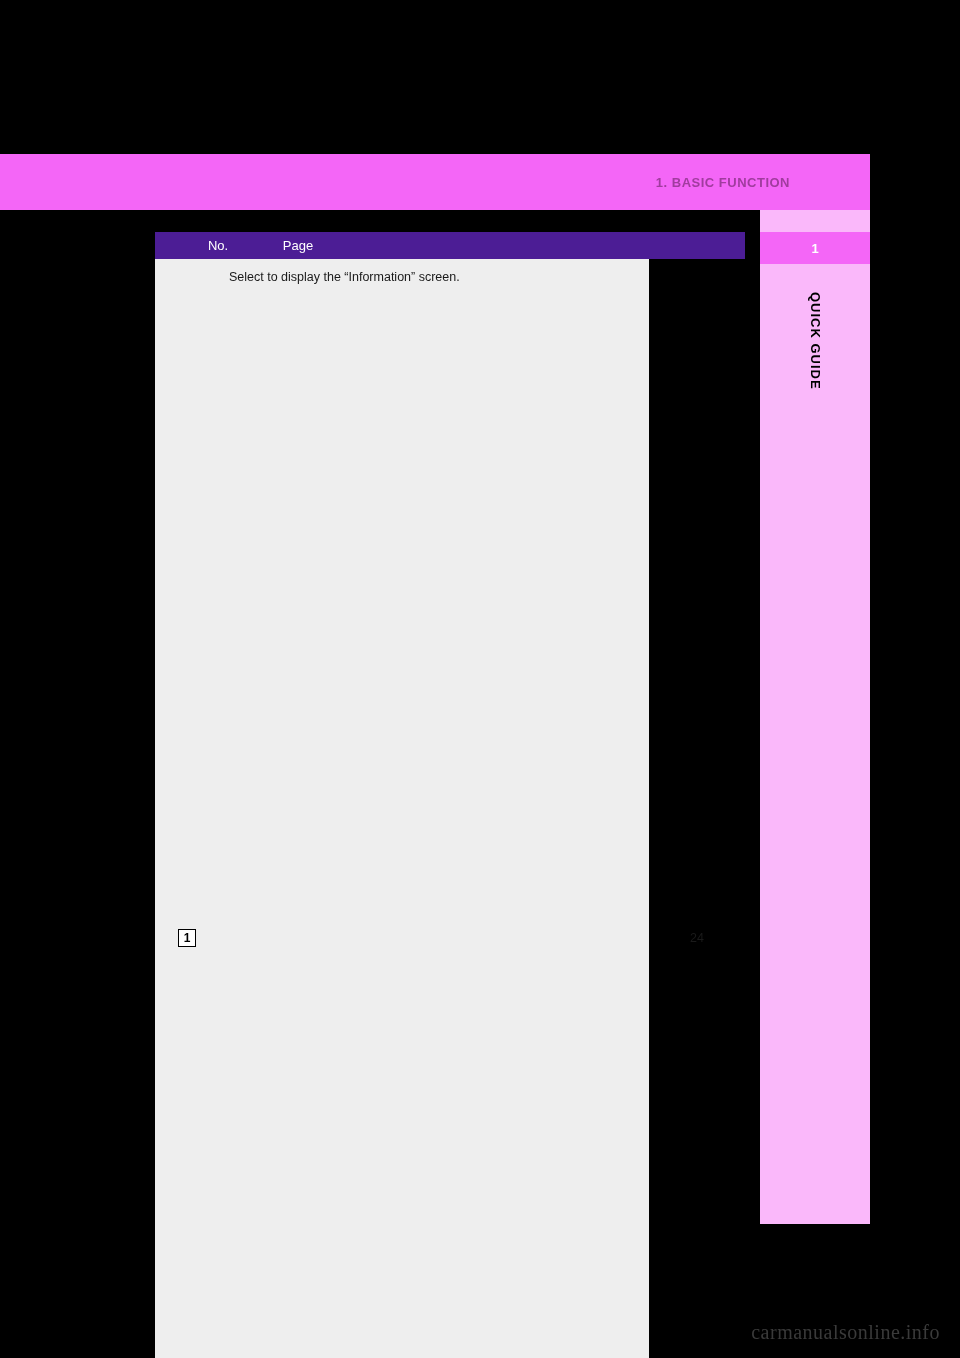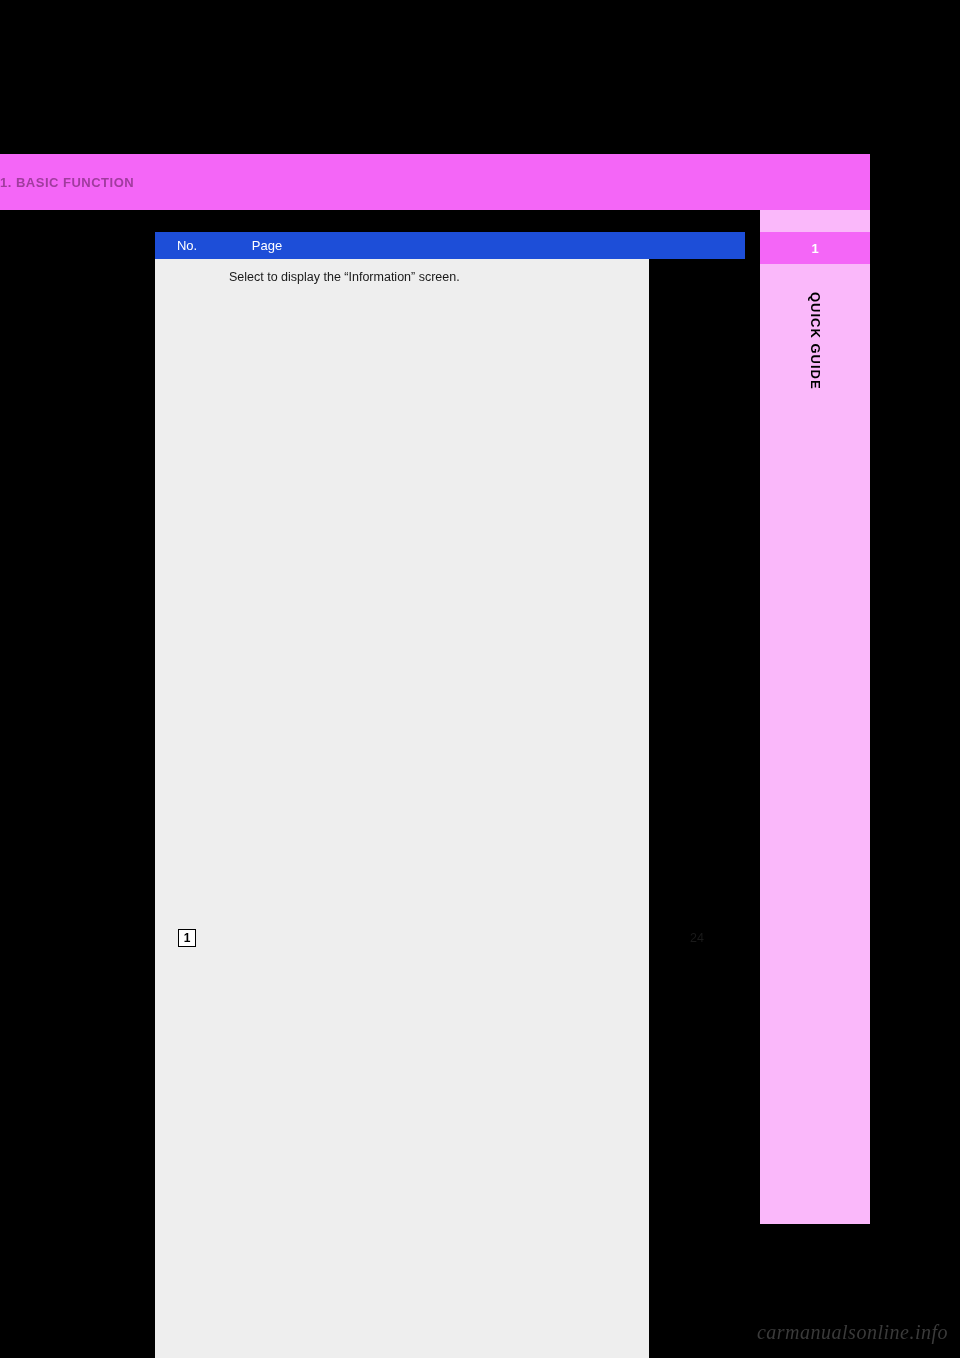--- a/index.html
+++ b/index.html
@@ -20,21 +20,21 @@
       background: #fab8fa;
       display: flex;
       flex-direction: column;
     }
     .header {
       width: 100%;
       height: 56px;
       background: #f466f7;
       display: flex;
       align-items: center;
-      justify-content: flex-start;
+      justify-content: flex-end;
       padding-right: 80px;
     }
     .breadcrumb {
       color: #a03c9e;
       font-size: 13px;
       font-weight: bold;
       letter-spacing: 0.5px;
     }
     .content-area {
       position: relative;
@@ -83,22 +83,23 @@
       top: 22px;
       left: 155px;
       width: 590px;
       border-collapse: collapse;
       font-size: 12.5px;
       color: #1a1a1a;
     }
     .thead {
       display: flex;
       width: 100%;
-      background: #1d4ed8;
+      background: #4c1d95;
       color: #fff;
+      padding-left: 31px;
     }
     .th {
       display: flex;
       align-items: center;
       justify-content: center;
       padding: 6px 4px;
       font-size: 13px;
     }
     .col-no { width: 64px; }
     .col-func { width: 430px; }
@@ -134,24 +135,23 @@
       font-size: 9px;
       font-weight: bold;
       top: 6px;
       margin-left: 24px;
       color: #000;
     }
     .bold { font-weight: bold; }
     .watermark {
       position: absolute;
       bottom: 14px;
-      right: 12px;
+      right: 20px;
       color: #3a3a3a;
       font-size: 20px;
-      font-style: italic;
       font-family: Georgia, 'Times New Roman', serif;
       letter-spacing: 0.5px;
     }
   </style>
 </head>
 <body>
 
 <div class="page">
 
   <div class="doc">

